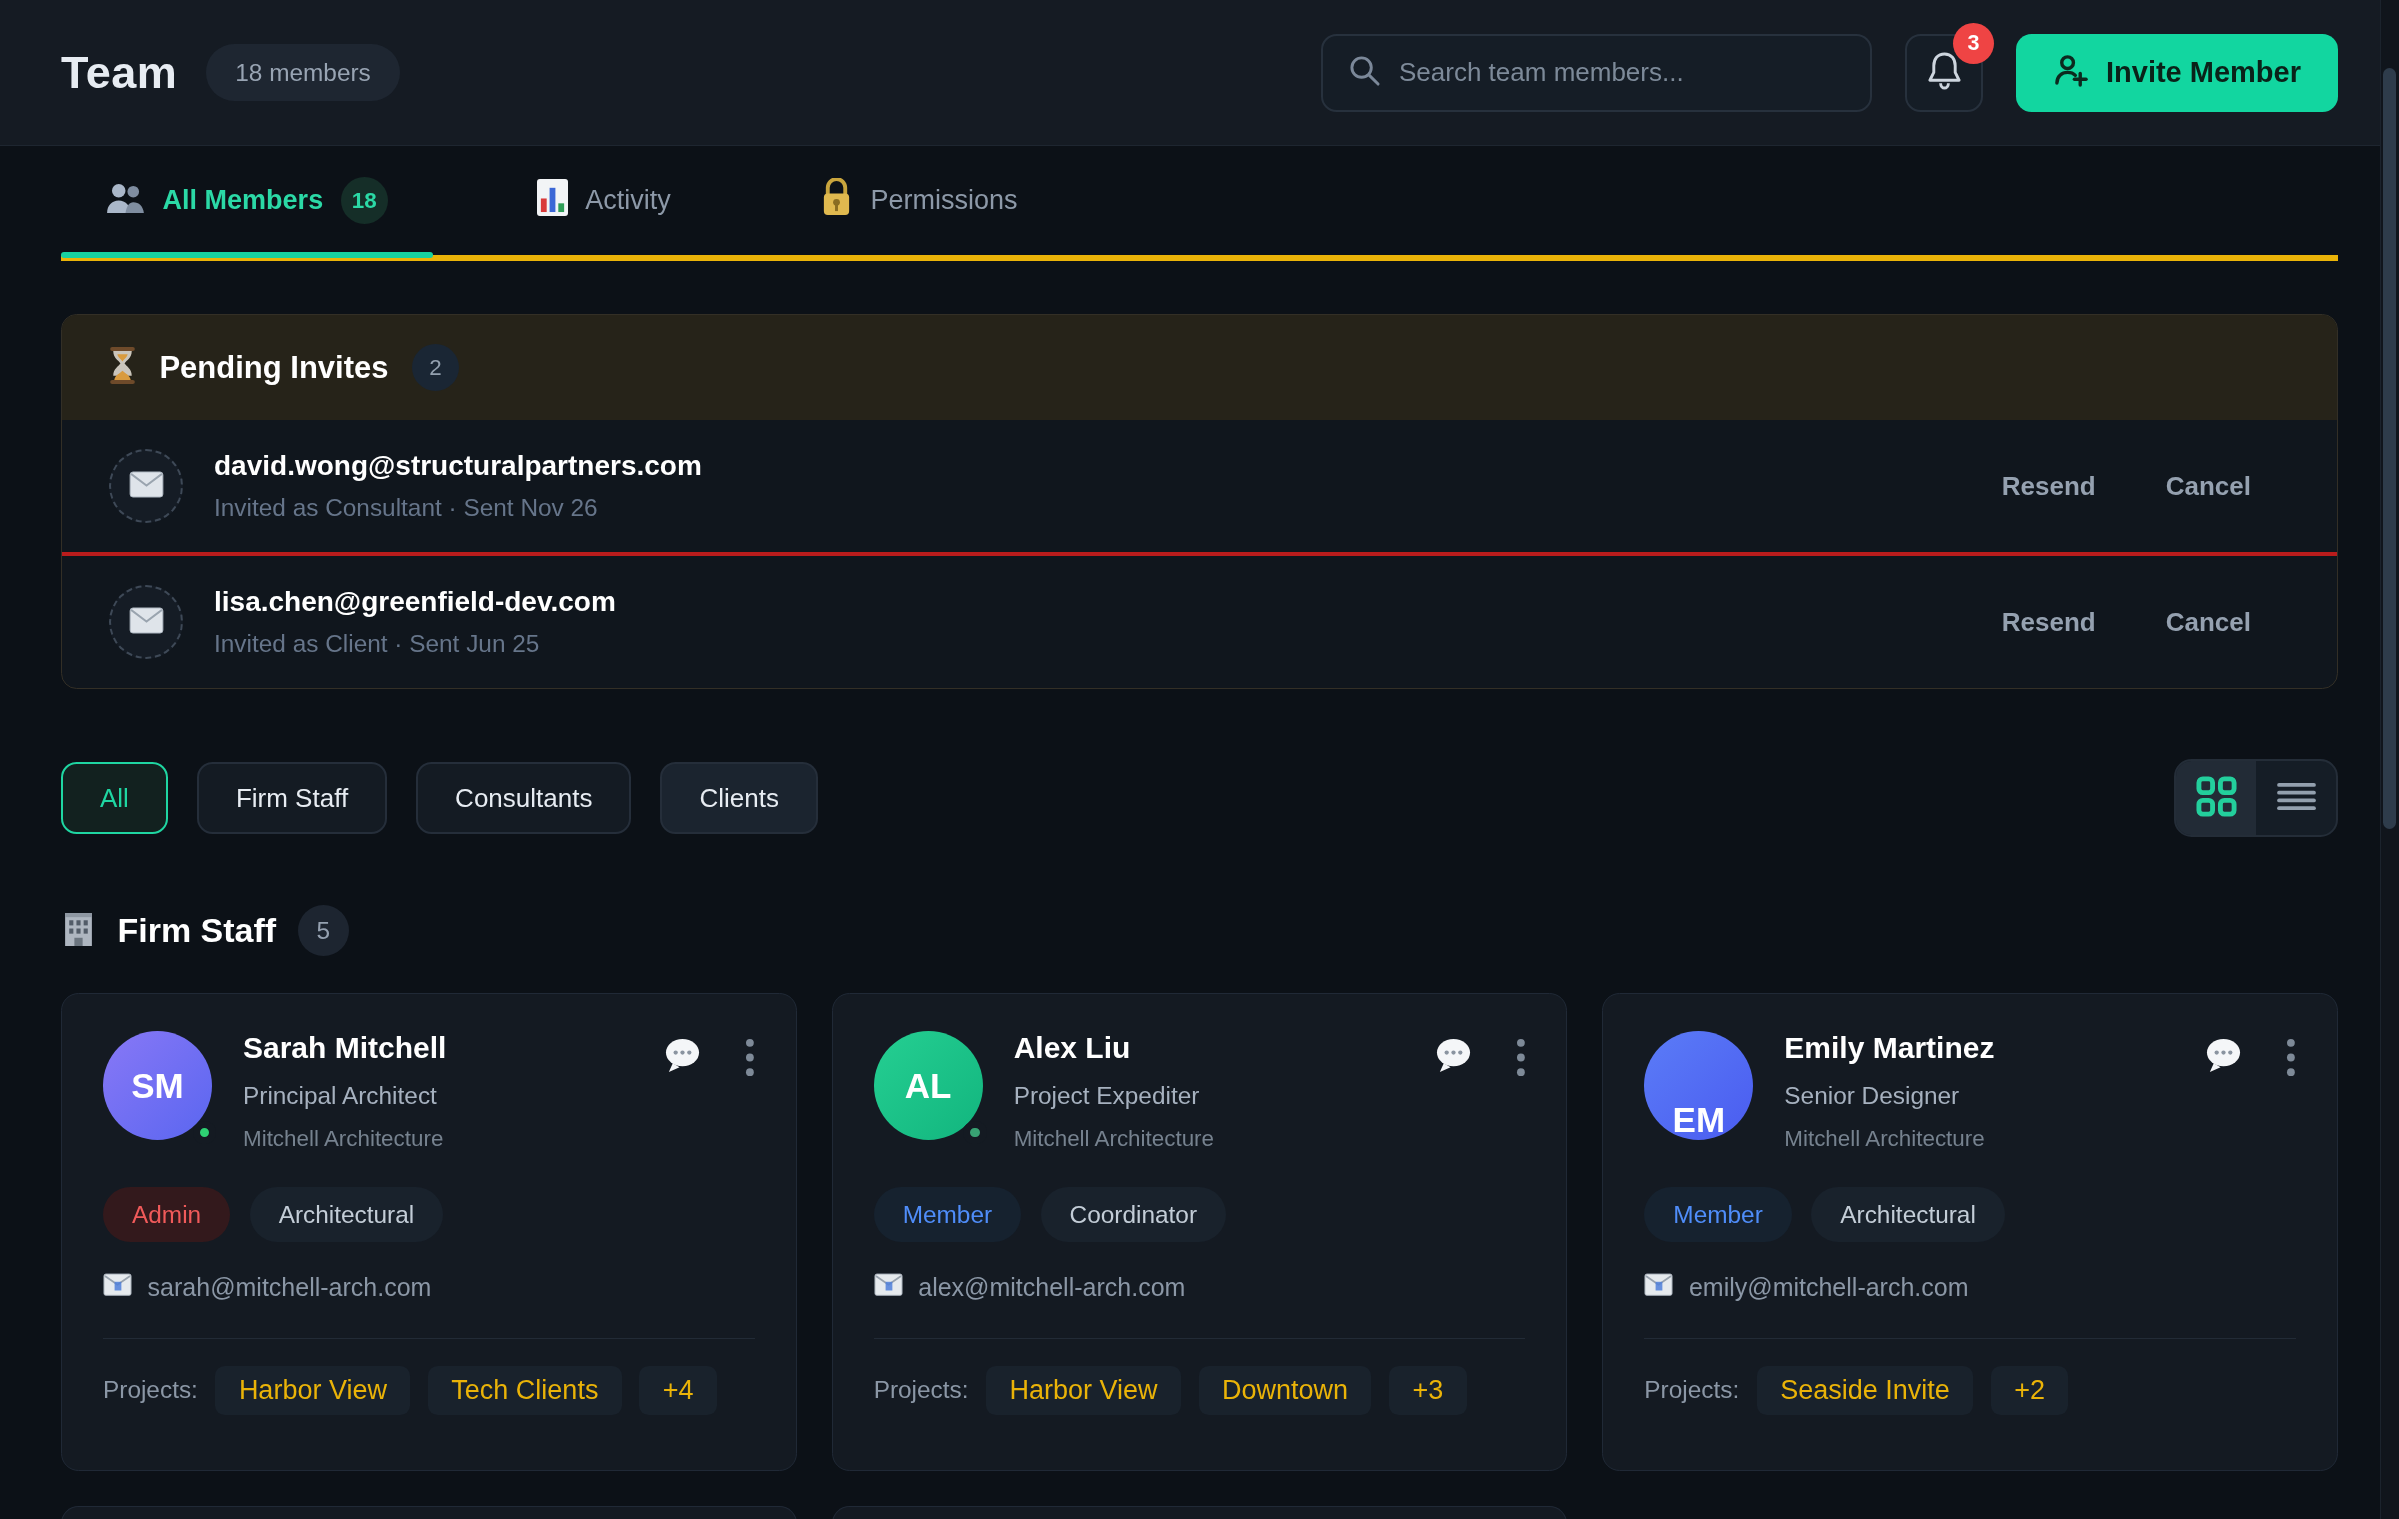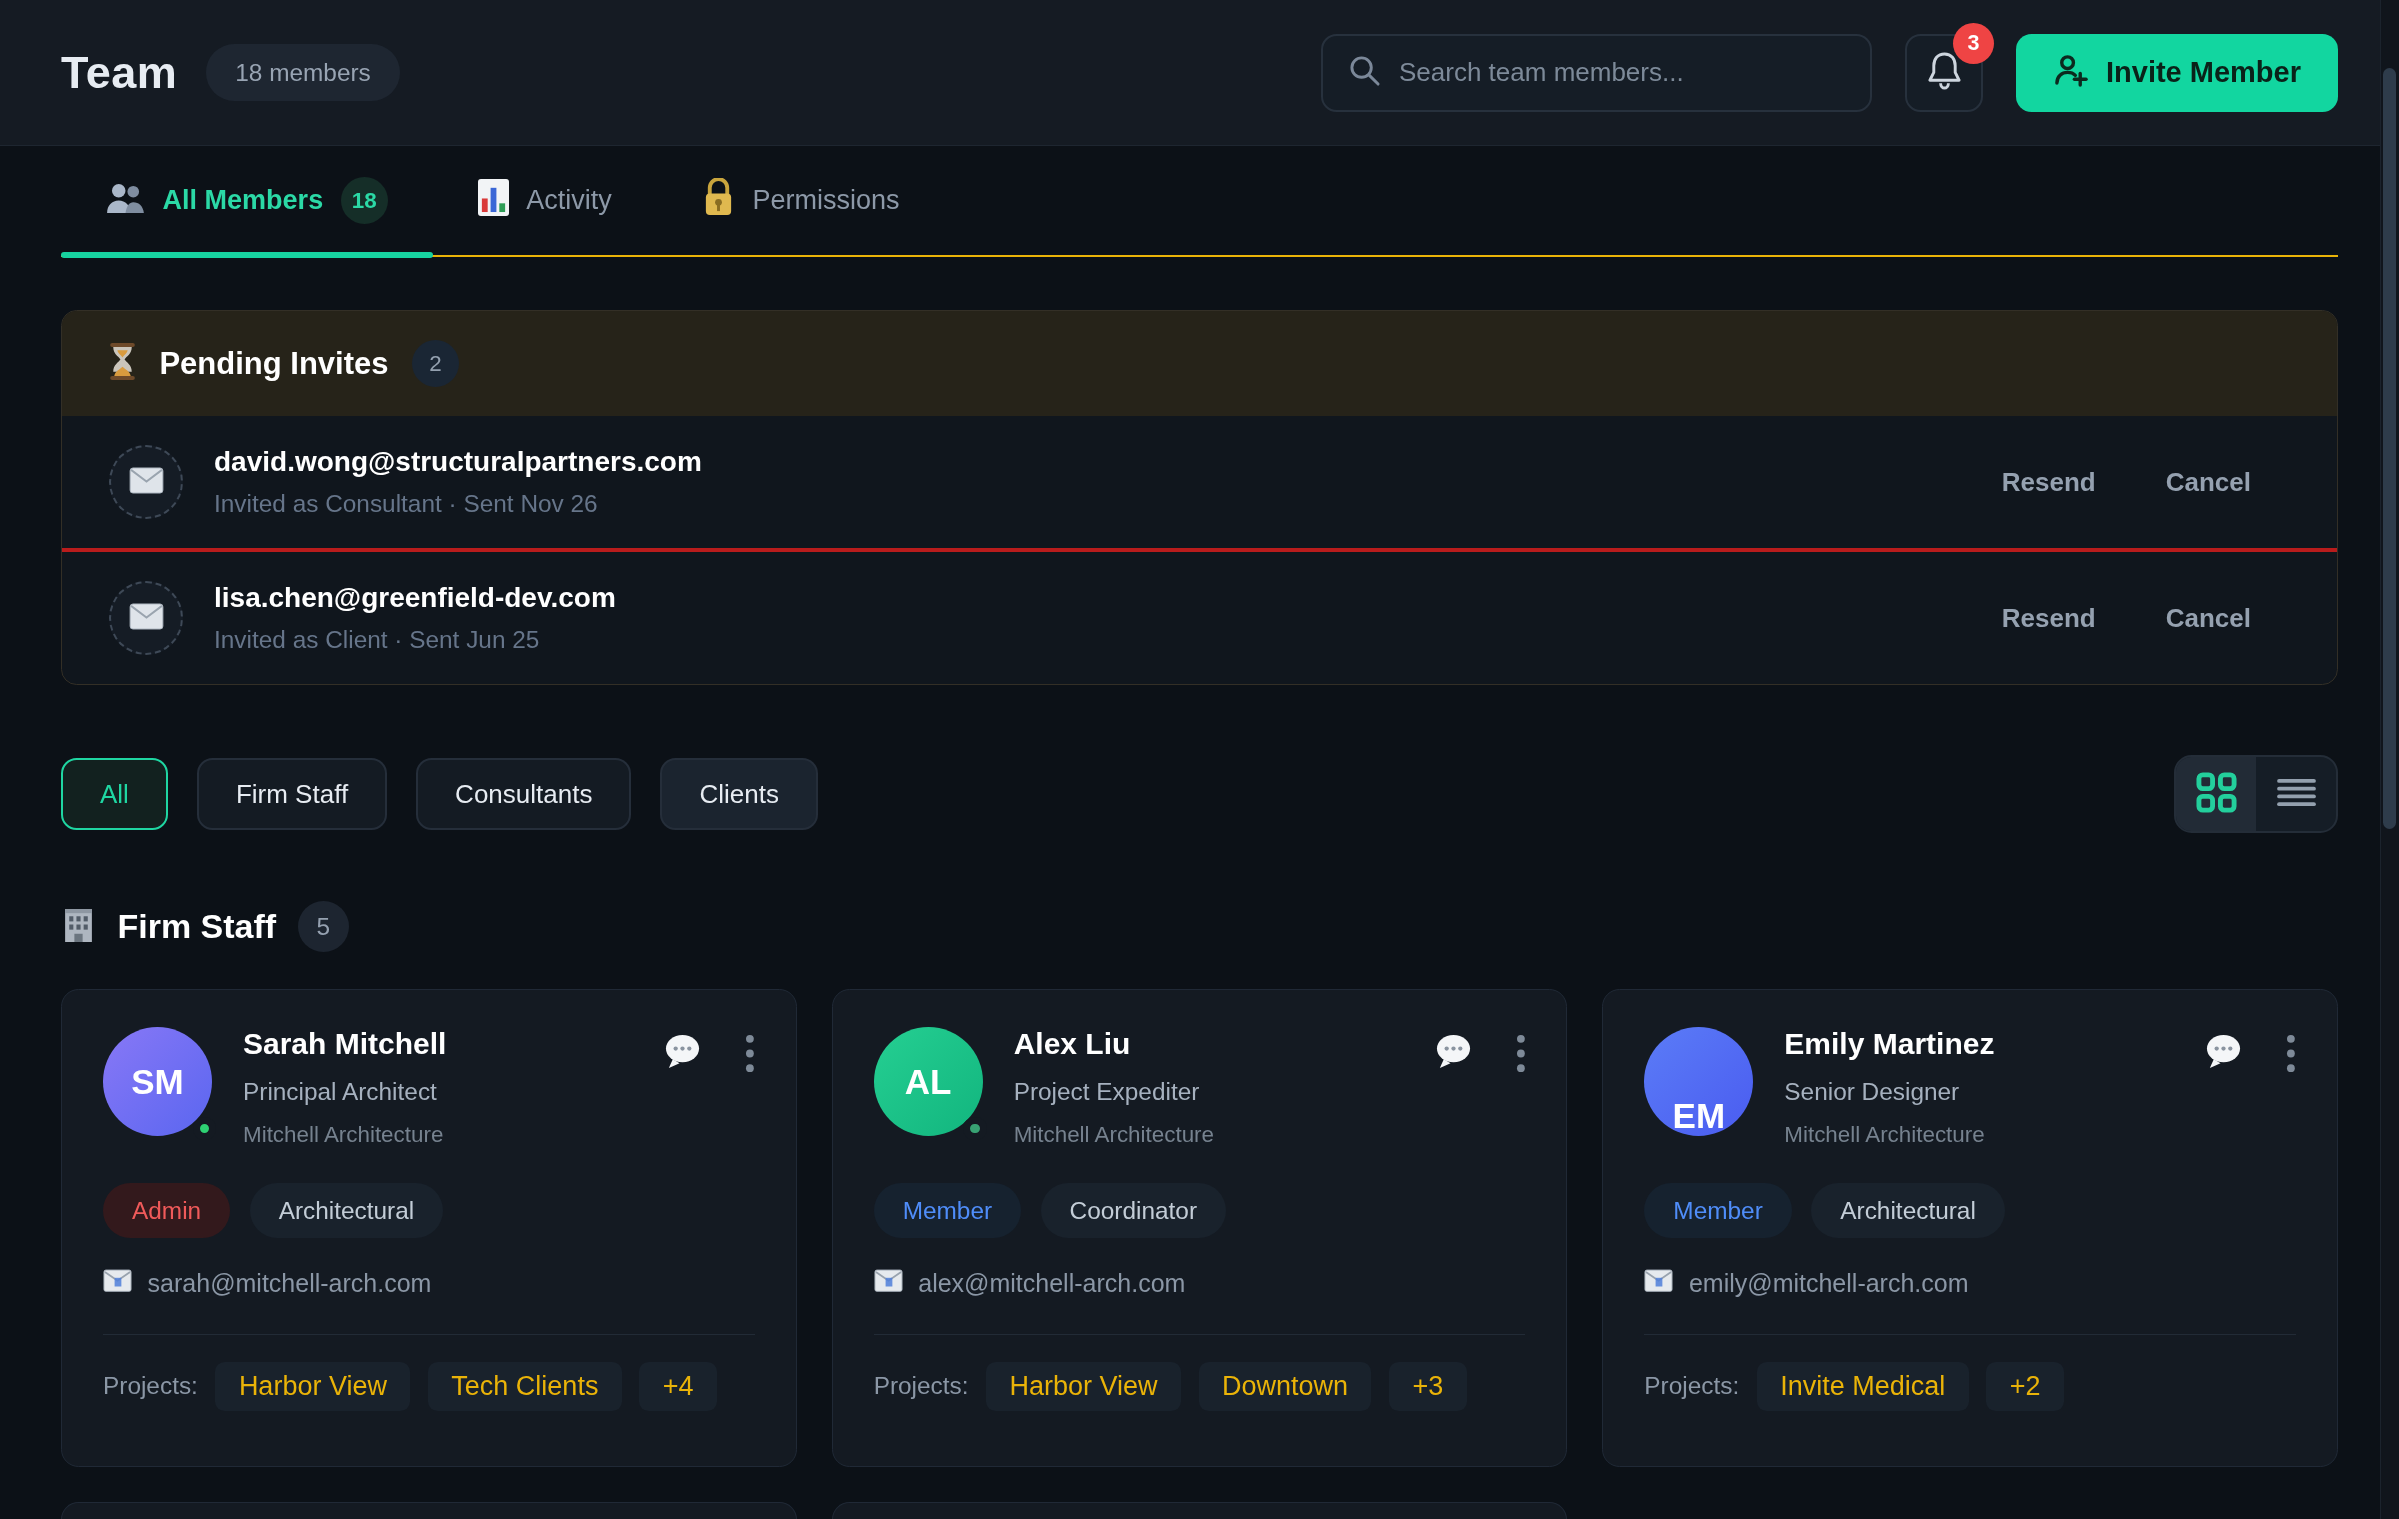--- a/index.html
+++ b/index.html
@@ -38,21 +38,21 @@
     background:#ef4444; color:#fff; border-radius:50%; font-size:21.5px; font-weight:bold;
     display:flex; align-items:center; justify-content:center;
   }
   .invite-btn {
     height:78px; background:#12d6a0; color:#0a2219; border:none; border-radius:15.6px;
     font-size:29px; font-weight:bold; font-family:inherit;
     display:flex; align-items:center; gap:17.6px; padding:0 37px; cursor:pointer;
   }
   
   .main { padding:0 61px; }
-  .tabs { display:flex; border-bottom:2px solid #eab308; }
+  .tabs { display:flex; gap:59px; border-bottom:6px solid #eab308; }
   .tab {
     display:flex; align-items:center; gap:17.6px; padding:31px 45px;
     font-size:27px; color:#8d99a8; position:relative; cursor:pointer;
   }
   .tab.active { color:#2bd9a6; font-weight:bold; }
   .tab.active::after {
     content:""; position:absolute; left:0; right:0; bottom:-2.9px; height:5.9px;
     background:#17d3a0; border-radius:3.9px;
   }
   .tab-badge {
@@ -510,21 +510,21 @@
               <rect x="1" y="1" width="28" height="22" rx="2" fill="#e6eaee" stroke="#a6afba"></rect>
               <path d="M2 3l13 9 13-9" fill="none" stroke="#99a3ae" stroke-width="2"></path>
               <rect x="12" y="9" width="7" height="9" fill="#4f7fd9" opacity="0.85"></rect>
             </svg>
         </span>
         <span>emily@mitchell-arch.com</span>
       </div>
       <div class="card-divider"></div>
       <div class="projects-row">
         <span class="projects-label">Projects:</span>
-        <span class="chip">Invite Medical</span>
+        <span class="chip">Seaside Invite</span>
         <span class="chip">+2</span>
       </div>
     </div>
   </div>
 
   <div class="stub-row">
     <div class="stub"></div>
     <div class="stub"></div>
     <div></div>
   </div>

